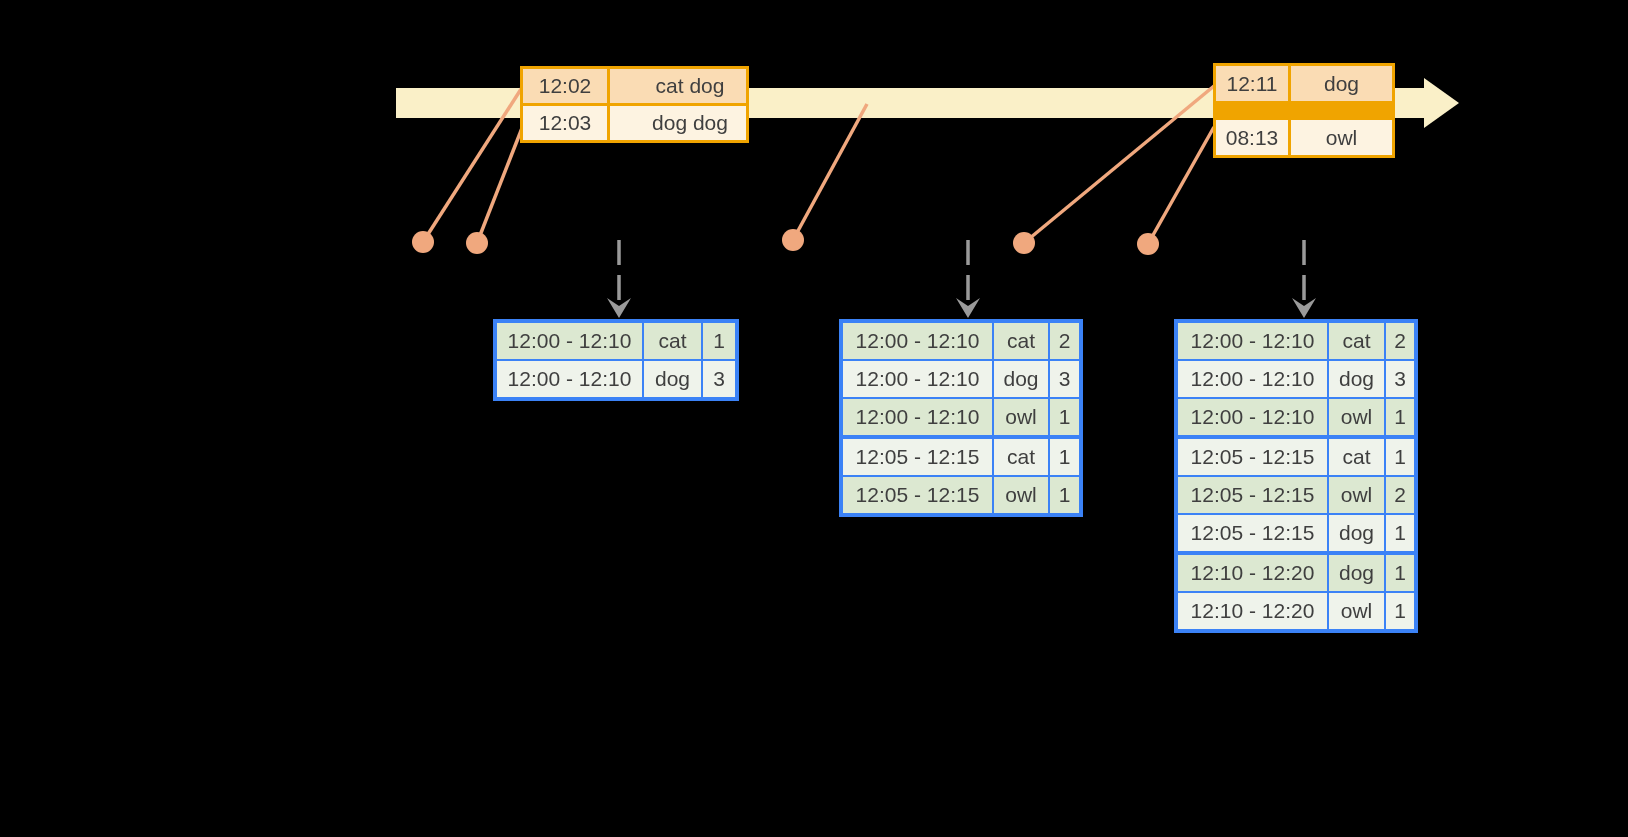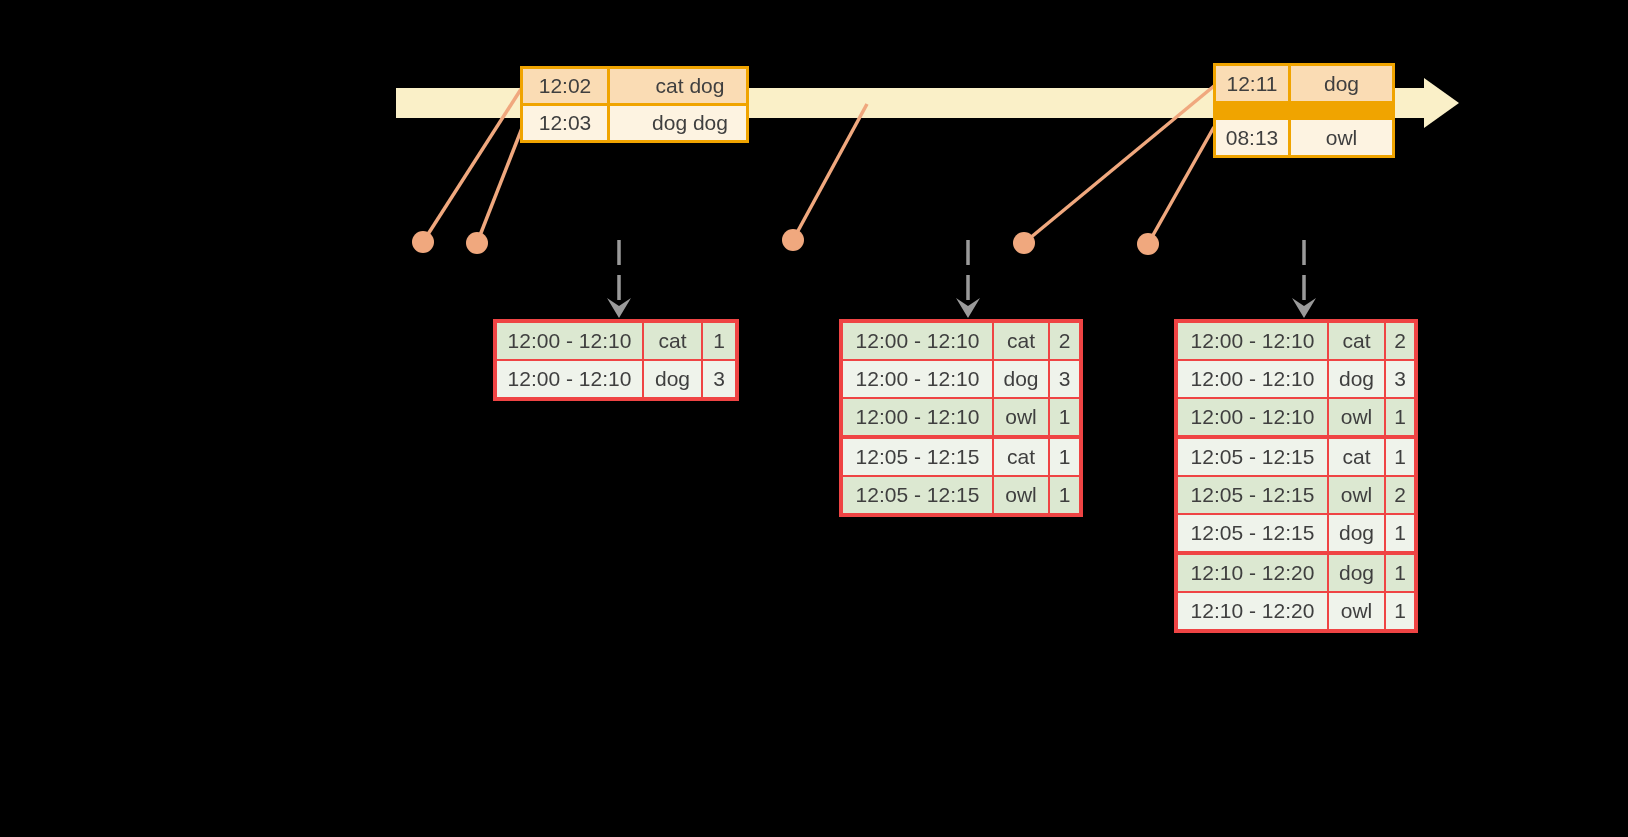--- a/index.html
+++ b/index.html
@@ -13,21 +13,21 @@
   .erow{display:flex;gap:3px;}
   #etA .erow{height:34px;} #etB .erow{height:32px;} #etC .erow{height:35px;}
   .etable .cell{display:flex;align-items:center;justify-content:center;font-size:21px;}
   .etable .r-dark .cell{background:#FADCB4;}
   .etable .r-light .cell{background:#FDF3E1;text-align:right;}
   #etA{left:520px;top:66px;} #etA .c1{width:84px;} #etA .c2{width:112px;padding-left:24px;}
   #etB{left:866px;top:85px;} #etB .c1{width:84px;} #etB .c2{width:115px;}
   #etC{left:1213px;top:63px;gap:19px;} #etC .c1{width:72px;} #etC .c2{width:101px;}
 
   
-  .gtable{position:absolute;z-index:3;background:#ef4444;padding:4px;display:flex;flex-direction:column;gap:2px;}
+  .gtable{position:absolute;z-index:3;background:#3b82f6;padding:4px;display:flex;flex-direction:column;gap:2px;}
   .grow{display:flex;gap:2px;height:36px;}
   .grow.grp{margin-top:2px;}
   .gtable .cell{display:flex;align-items:center;justify-content:center;font-size:21px;}
   .gtable .r-dark .cell{background:#DCE8D1;}
   .gtable .r-light .cell{background:#EFF3EB;}
   #g1{left:493px;top:319px;} #g1 .c1{width:145px;} #g1 .c2{width:57px;} #g1 .c3{width:32px;}
   #g2{left:839px;top:319px;} #g2 .c1{width:149px;} #g2 .c2{width:54px;} #g2 .c3{width:29px;}
   #g3{left:1174px;top:319px;} #g3 .c1{width:149px;} #g3 .c2{width:55px;} #g3 .c3{width:28px;}
 </style>
 </head>

